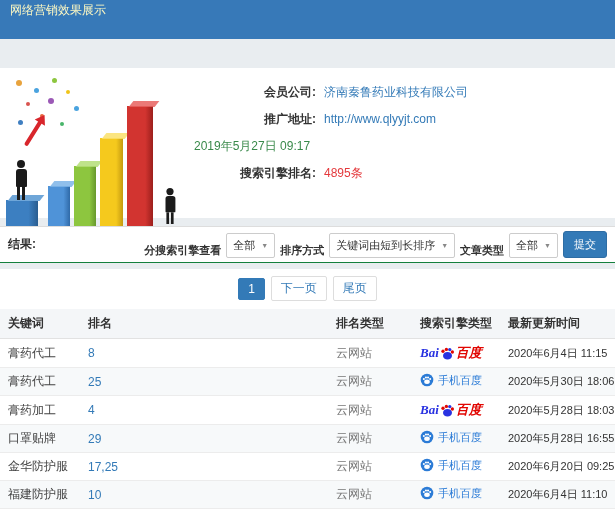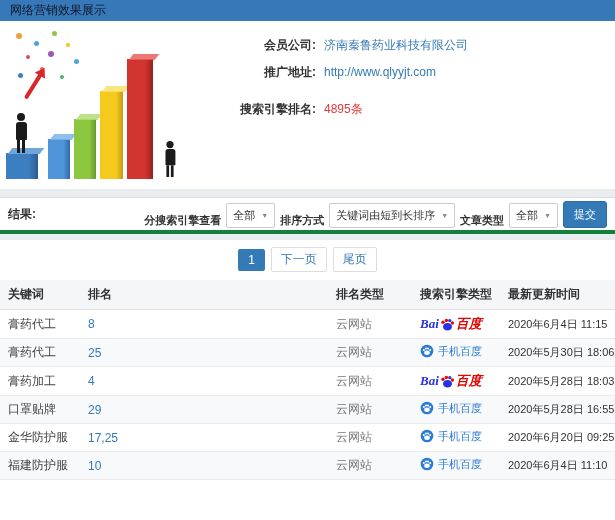--- a/index.html
+++ b/index.html
@@ -3,23 +3,23 @@
 <meta charset="utf-8">
 <style>
   * { margin:0; padding:0; box-sizing:border-box; }
   html,body { width:615px; height:520px; overflow:hidden; }
   body {
     background:#e9edf0;
     font-family:"Liberation Sans","DejaVu Sans",sans-serif;
     font-size:12px; color:#333;
   }
   
-  .titlebar { height:21px; background:#3779b8; color:#0f172a; font-size:12px; line-height:21px; padding:0 10px; }
-  
-  .top-panel { background:#fff; height:168px; display:flex; }
+  .titlebar { height:39px; background:#3779b8; color:#fef9c3; font-size:12px; line-height:21px; padding:0 10px; }
+  
+  .top-panel { background:#fff; height:150px; display:flex;margin-top:29px; }
   .clipart { position:relative; width:190px; height:156px; margin:6px 0 0 4px; flex:none; }
   .bar { position:absolute; bottom:4px; }
   .bar::before { content:""; position:absolute; top:-5px; left:4px; width:100%; height:6px; transform:skewX(-38deg); opacity:.85; }
   .bar-blue   { left:44px;  width:22px; height:40px;  background:linear-gradient(90deg,#4f93d8 70%,#2f6aa8 100%); }
   .bar-blue::before { background:#7db4e8; }
   .bar-green  { left:70px;  width:22px; height:60px;  background:linear-gradient(90deg,#8dc63f 70%,#67982c 100%); }
   .bar-green::before { background:#b4de77; }
   .bar-yellow { left:96px;  width:23px; height:88px;  background:linear-gradient(90deg,#f5c91d 70%,#c49a10 100%); }
   .bar-yellow::before { background:#fae06b; }
   .bar-red    { left:123px; width:26px; height:120px; background:linear-gradient(90deg,#d23430 70%,#9c1f1c 100%); }
@@ -47,21 +47,21 @@
   .d9 { left:56px; top:48px; width:4px; height:4px; background:#48b56a; }
   .d10{ left:14px; top:46px; width:5px; height:5px; background:#3f7fc1; }
   
   .info { padding-top:16px; }
   .info-row { display:flex; align-items:center; margin-bottom:10px; line-height:17px; }
   .info-lbl { width:122px; text-align:right; font-weight:bold; color:#333; margin-right:8px; flex:none; }
   .info-val.link { color:#337ab7; text-decoration:none; cursor:pointer; }
   .info-val.green { color:#39894a; }
   .info-val.red { color:#e4393c; }
   
-  .filterbar { margin-top:8px; background:#fff; border-top:1px solid #ddd; border-bottom:4px solid #15803d;
+  .filterbar { margin-top:8px; background:#fff; border-top:1px solid #ddd; border-bottom:1px solid #15803d;
                height:37px; display:flex; align-items:center; padding:0 8px; font-size:11px; }
   .result-lbl { font-weight:bold; font-size:12px; color:#333; }
   .controls { margin-left:auto; display:flex; align-items:flex-end; gap:5px; }
   .f-lbl { font-weight:bold; color:#333; }
   .select { border:1px solid #ccc; border-radius:2px; background:#fff; padding:4px 6px; display:inline-flex;
             align-items:center; gap:6px; color:#333; cursor:pointer; }
   .caret { font-size:7px; color:#888; }
   .submit { background:#337ab7; color:#fff; border:1px solid #2e6da4; border-radius:3px;
             padding:5px 10px; font-size:11px; cursor:pointer; font-family:Liberation Serif, serif; }
   
@@ -133,20 +133,21 @@
     <div class="info">
       <div class="info-row">
         <span class="info-lbl">会员公司:</span>
         <a class="info-val link">济南秦鲁药业科技有限公司</a>
       </div>
       <div class="info-row">
         <span class="info-lbl">推广地址:</span>
         <a class="info-val link">http://www.qlyyjt.com</a>
       </div>
       <div class="info-row">
+        <span class="info-val green">2019年5月27日 09:17</span>
       </div>
       <div class="info-row">
         <span class="info-lbl">搜索引擎排名:</span>
         <span class="info-val red">4895条</span>
       </div>
     </div>
   </div>
 
   <div class="filterbar">
     <span class="result-lbl">结果:</span>

